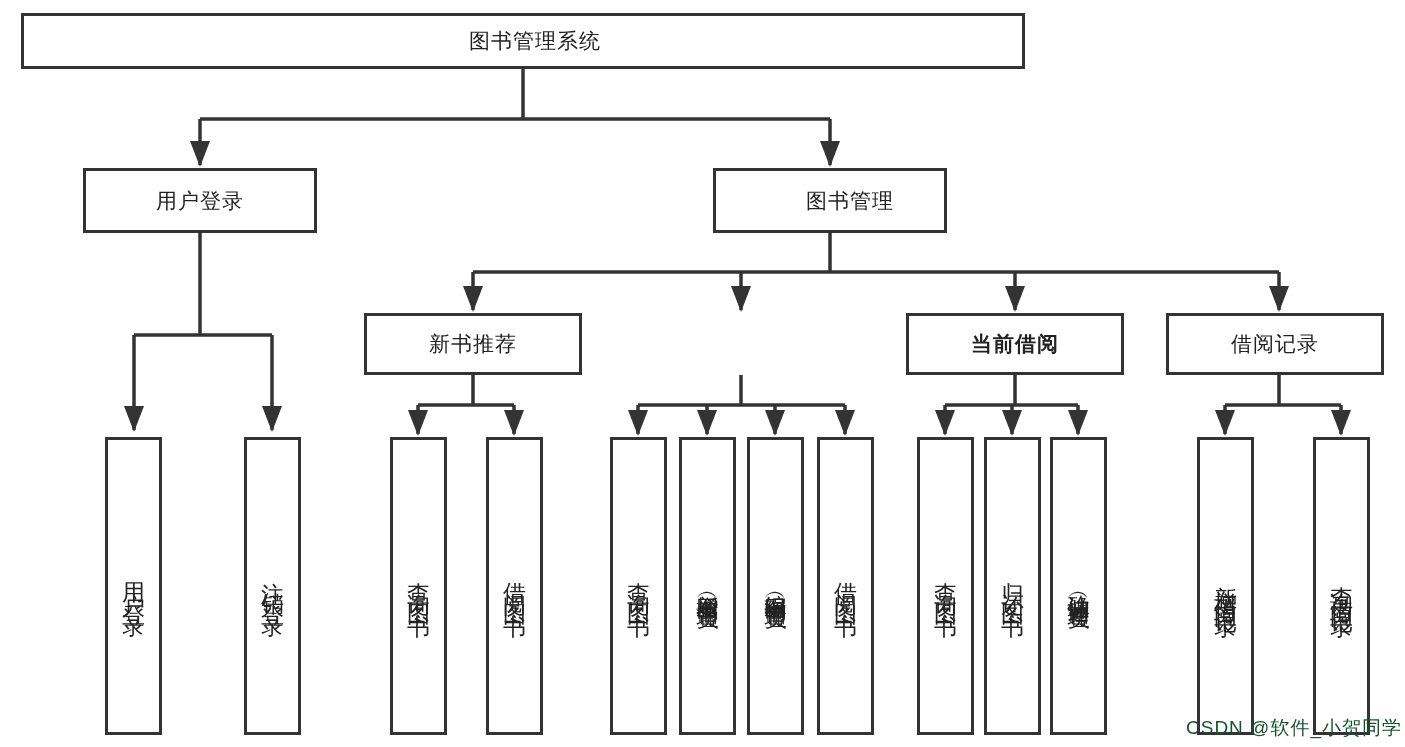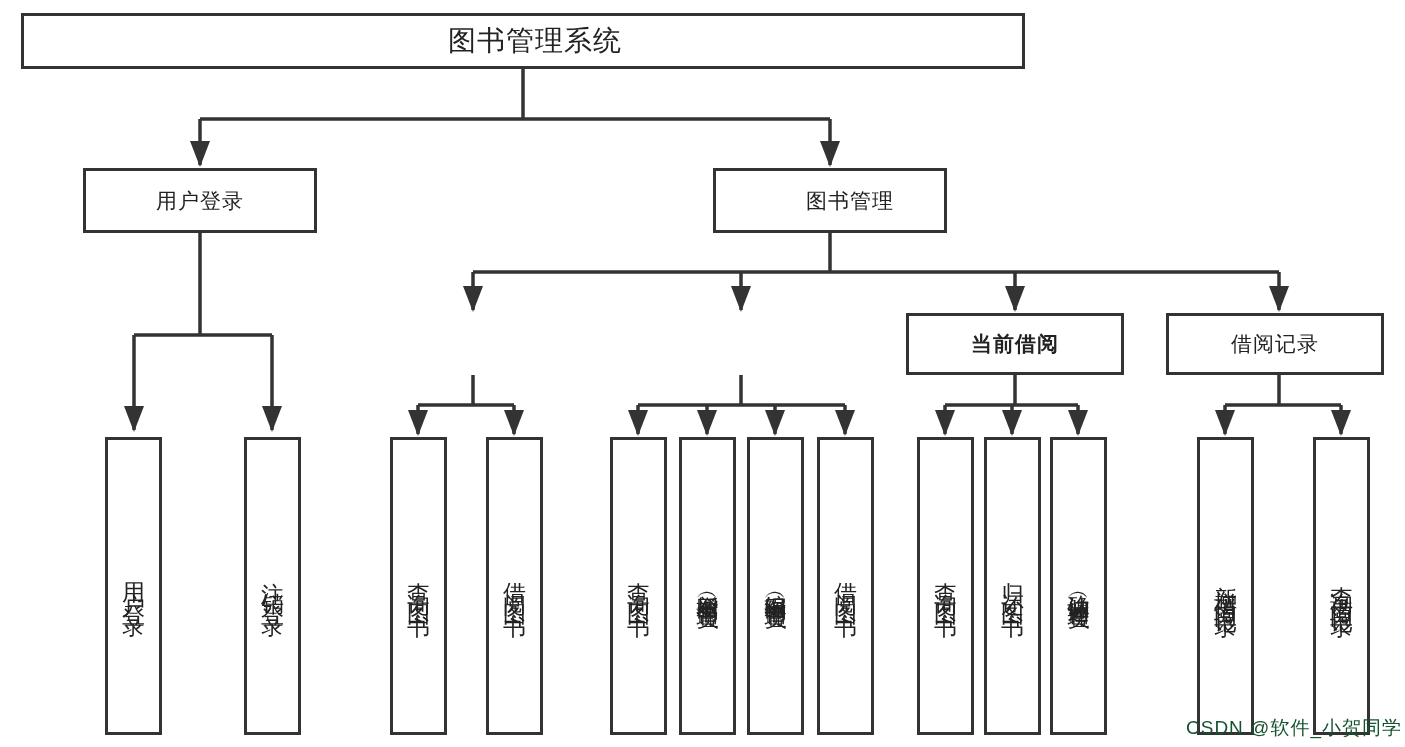--- a/index.html
+++ b/index.html
@@ -22,21 +22,21 @@
     position: absolute;
     box-sizing: border-box;
     border: 3px solid #333333;
     background: #ffffff;
     display: flex;
     align-items: center;
     justify-content: center;
     color: #222222;
     text-align: center;
   }
-  .root { left: 21px; top: 13px; width: 1004px; height: 56px; font-size: 28px; letter-spacing: 1px; padding-left: 24px; }
+  .root { left: 21px; top: 13px; width: 1004px; height: 56px; font-size: 21px; letter-spacing: 1px; padding-left: 24px; }
   .l2 { top: 168px; width: 234px; height: 65px; font-size: 21px; letter-spacing: 1px; }
   .l3 { top: 313px; width: 218px; height: 62px; font-size: 21px; letter-spacing: 1px; }
   .lf {
     top: 437px; width: 57px; height: 298px;
     writing-mode: vertical-rl;
     text-orientation: mixed;
     font-size: 23px;
     letter-spacing: 11px;
     line-height: 1;
   }
@@ -94,20 +94,21 @@
     <line class="arrowline" x1="1078" y1="405" x2="1078" y2="434" marker-end="url(#ah)"></line>
     <line class="arrowline" x1="1225" y1="405" x2="1225" y2="434" marker-end="url(#ah)"></line>
     <line class="arrowline" x1="1341" y1="405" x2="1341" y2="434" marker-end="url(#ah)"></line>
   </svg>
 
   <div class="box root">图书管理系统</div>
 
   <div class="box l2" style="left:83px;">用户登录</div>
   <div class="box l2" style="left:713px;padding-left:40px;">图书管理</div>
 
+  <div class="box l3" style="left:364px;">新书推荐</div>
   <div class="box l3" style="left:906px;font-weight:bold;">当前借阅</div>
   <div class="box l3" style="left:1166px;">借阅记录</div>
 
   <div class="box lf" style="left:105px;">用户登录</div>
   <div class="box lf" style="left:244px;">注销登录</div>
 
   <div class="box lf" style="left:390px;">查询图书</div>
   <div class="box lf" style="left:486px;">借阅图书</div>
 
   <div class="box lf" style="left:610px;">查询图书</div>

